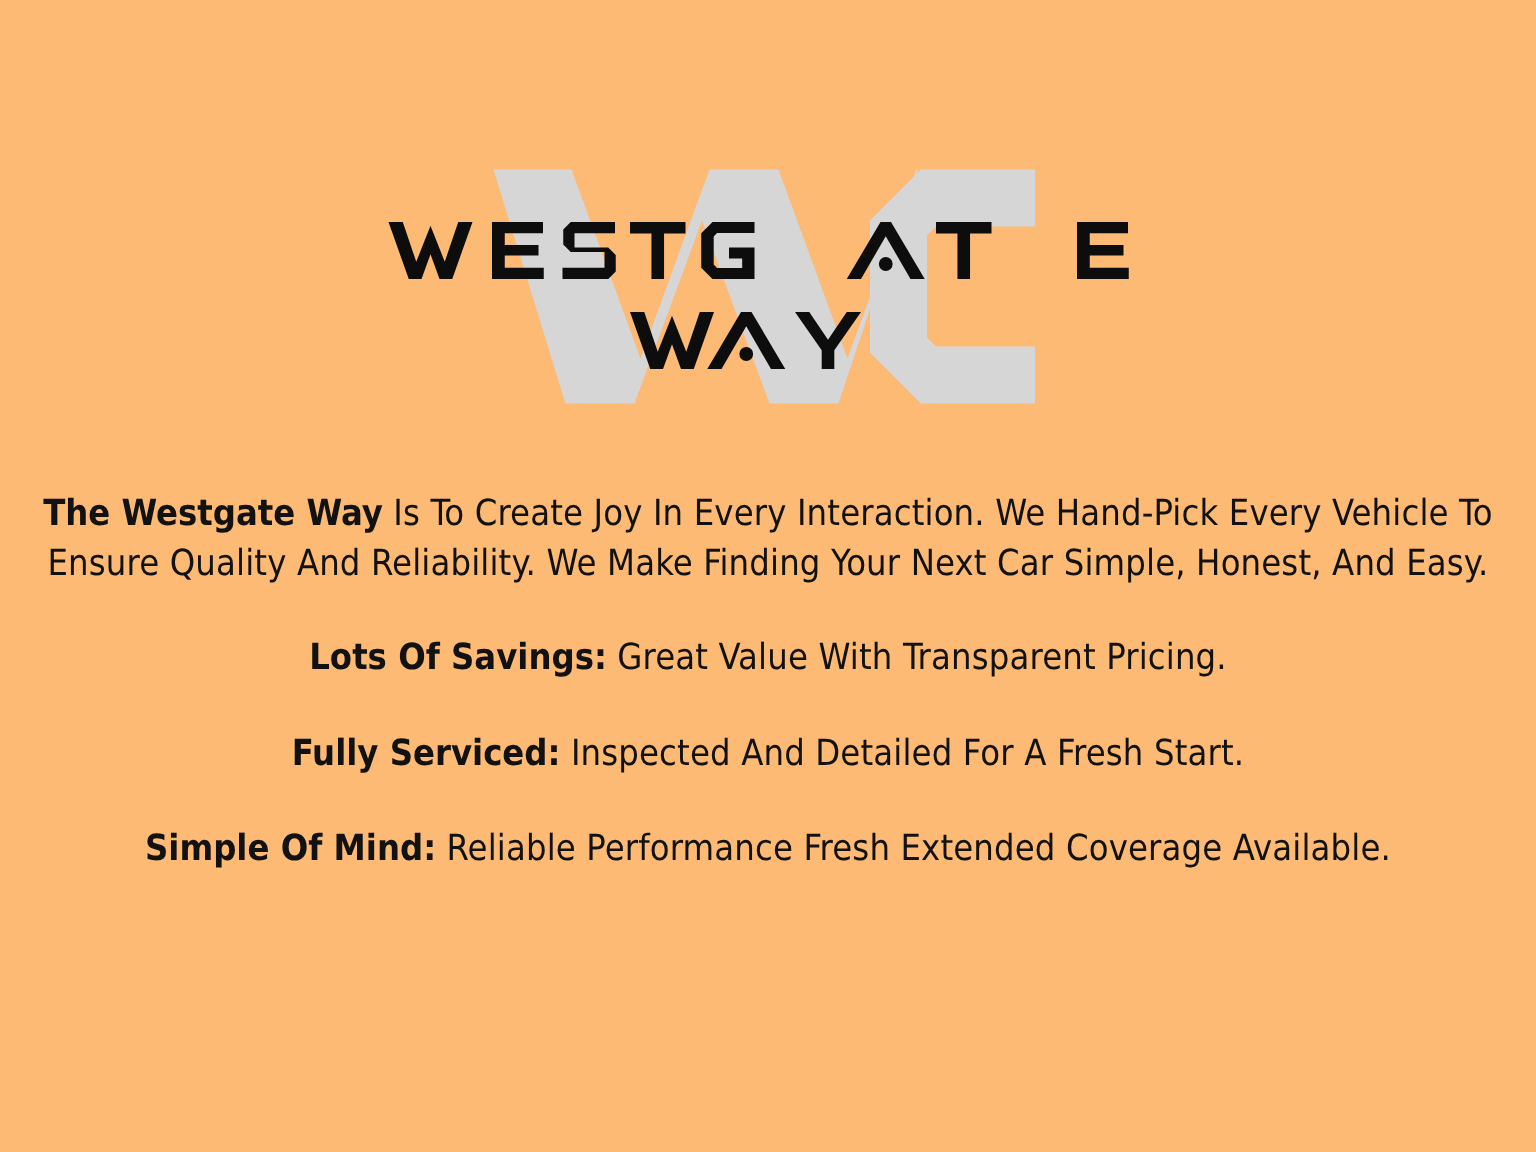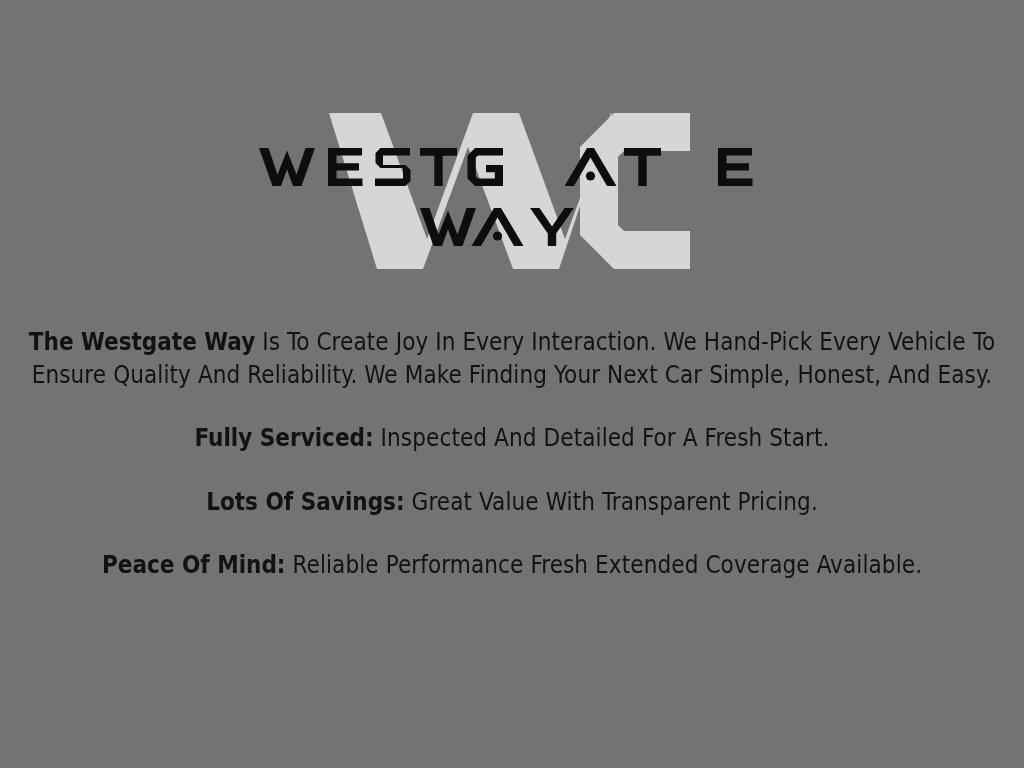--- a/index.html
+++ b/index.html
@@ -87,21 +87,21 @@
     letter-spacing: 0px;
   }
 
   .rest {
     font-weight: normal;
   }
 </style>
 </head>
 <body style="background: rgb(255, 255, 255);">
 
-<div class="page" style="background: #737373;">
+<div class="page" style="background: #fdba74;">
 
   <div class="logo-block">
 
     <div class="watermark">
       <svg viewBox="0 0 1024 190" xmlns="http://www.w3.org/2000/svg" aria-hidden="true">
         <g fill="#D6D6D6">
 
           <path d="M329 13 L381 13 L427 139 L473 13 L519 13 L565 139 L611 13 L612 13
                    L597 55 L559 169 L513 169 L468 47 L423 169 L377 169 Z"></path>
 
@@ -155,26 +155,26 @@
 
   </div>
 
   <div class="copy" style="color: rgb(18, 18, 18);">
 
     <p class="para">
       <span class="lead">The Westgate Way</span><span class="rest"> Is To Create Joy In Every Interaction. We Hand-Pick Every Vehicle To Ensure Quality And Reliability. We Make Finding Your Next Car Simple, Honest, And Easy.</span>
     </p>
 
     <p class="para">
+      <span class="lead">Lots Of Savings:</span><span class="rest"> Great Value With Transparent Pricing.</span>
+    </p>
+
+    <p class="para">
       <span class="lead">Fully Serviced:</span><span class="rest"> Inspected And Detailed For A Fresh Start.</span>
     </p>
 
     <p class="para">
-      <span class="lead">Lots Of Savings:</span><span class="rest"> Great Value With Transparent Pricing.</span>
-    </p>
-
-    <p class="para">
-      <span class="lead">Peace Of Mind:</span><span class="rest"> Reliable Performance Fresh Extended Coverage Available.</span>
+      <span class="lead">Simple Of Mind:</span><span class="rest"> Reliable Performance Fresh Extended Coverage Available.</span>
     </p>
 
   </div>
 
 </div>
 
 </body></html>

